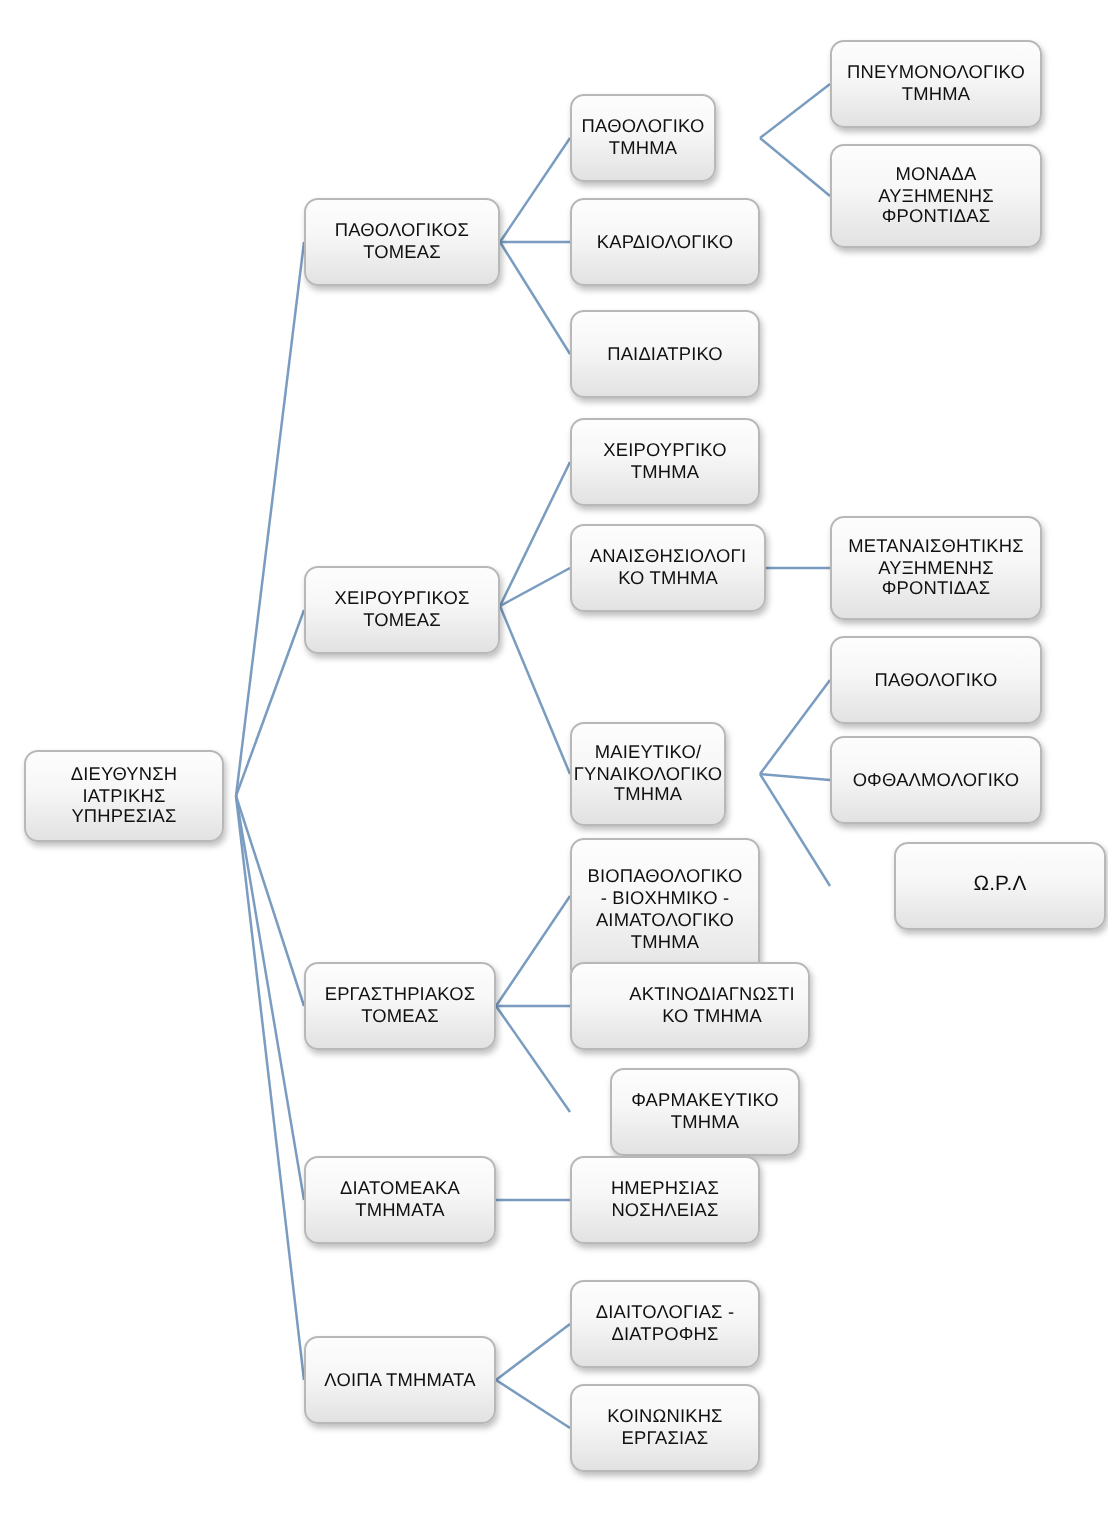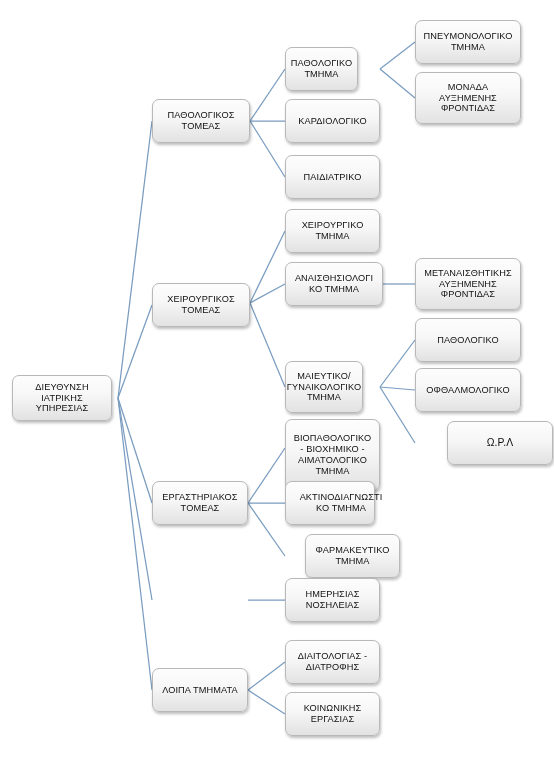--- a/index.html
+++ b/index.html
@@ -95,20 +95,24 @@
 ΤΟΜΕΑΣ</span>
   </div>
   <div class="node fs-9" style="left:152px;top:283px;width:98px;height:44px;">
     <span class="label">ΧΕΙΡΟΥΡΓΙΚΟΣ
 ΤΟΜΕΑΣ</span>
   </div>
   <div class="node fs-9" style="left:152px;top:481px;width:96px;height:44px;">
     <span class="label">ΕΡΓΑΣΤΗΡΙΑΚΟΣ
 ΤΟΜΕΑΣ</span>
   </div>
+  <div class="node fs-9" style="left:152px;top:578px;width:96px;height:44px;">
+    <span class="label">ΔΙΑΤΟΜΕΑΚΑ
+ΤΜΗΜΑΤΑ</span>
+  </div>
   <div class="node fs-9" style="left:152px;top:668px;width:96px;height:44px;">
     <span class="label">ΛΟΙΠΑ ΤΜΗΜΑΤΑ</span>
   </div>
 
   <div class="node fs-9" style="left:285px;top:47px;width:73px;height:44px;">
     <span class="label">ΠΑΘΟΛΟΓΙΚΟ
 ΤΜΗΜΑ</span>
   </div>
   <div class="node fs-9" style="left:285px;top:99px;width:95px;height:44px;">
     <span class="label">ΚΑΡΔΙΟΛΟΓΙΚΟ</span>
@@ -130,21 +134,21 @@
 ΓΥΝΑΙΚΟΛΟΓΙΚΟ
 ΤΜΗΜΑ</span>
   </div>
 
   <div class="node fs-9" style="left:285px;top:419px;width:95px;height:72px;">
     <span class="label">ΒΙΟΠΑΘΟΛΟΓΙΚΟ
 - ΒΙΟΧΗΜΙΚΟ -
 ΑΙΜΑΤΟΛΟΓΙΚΟ
 ΤΜΗΜΑ</span>
   </div>
-  <div class="node fs-9" style="left:285px;top:481px;width:90px;height:44px;padding-left:22px;">
+  <div class="node fs-9" style="left:285px;top:481px;width:120px;height:44px;padding-left:22px;">
     <span class="label">ΑΚΤΙΝΟΔΙΑΓΝΩΣΤΙ
 ΚΟ ΤΜΗΜΑ</span>
   </div>
   <div class="node fs-9" style="left:285px;top:534px;width:95px;height:44px;margin-left:20px;">
     <span class="label">ΦΑΡΜΑΚΕΥΤΙΚΟ
 ΤΜΗΜΑ</span>
   </div>
 
   <div class="node fs-9" style="left:285px;top:578px;width:95px;height:44px;">
     <span class="label">ΗΜΕΡΗΣΙΑΣ

